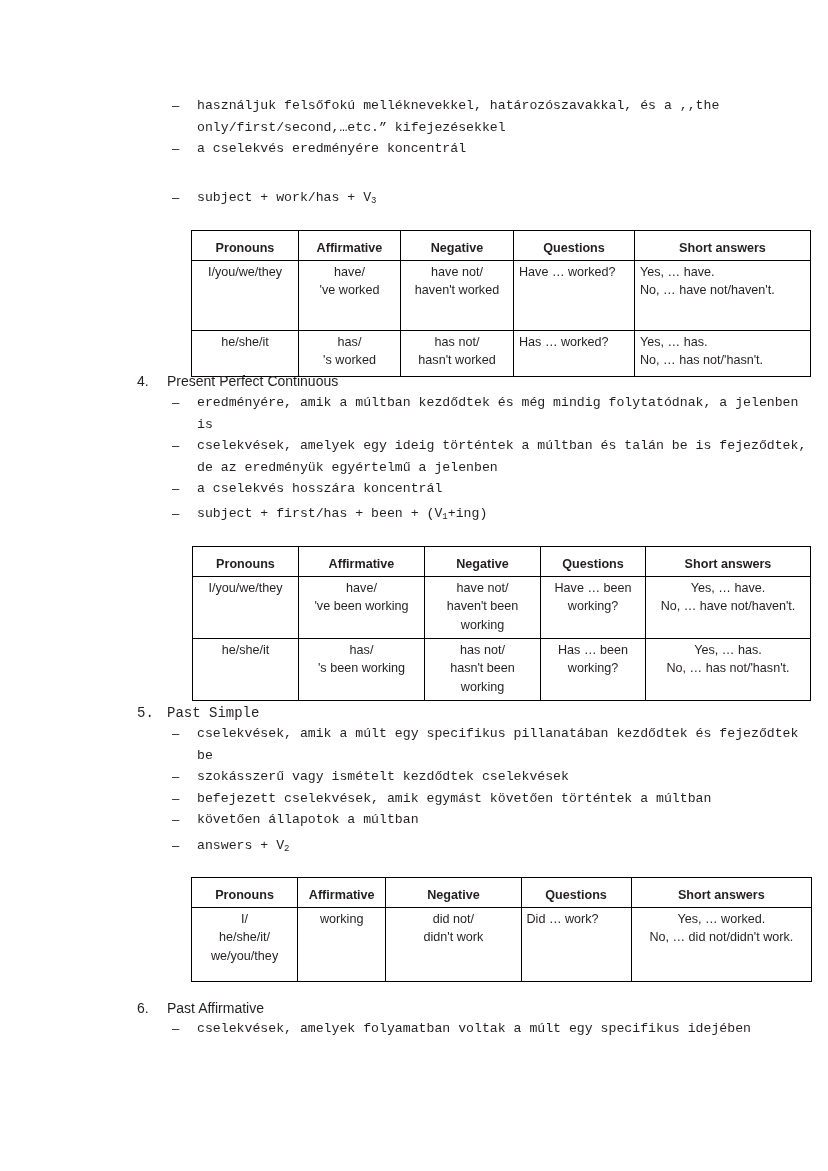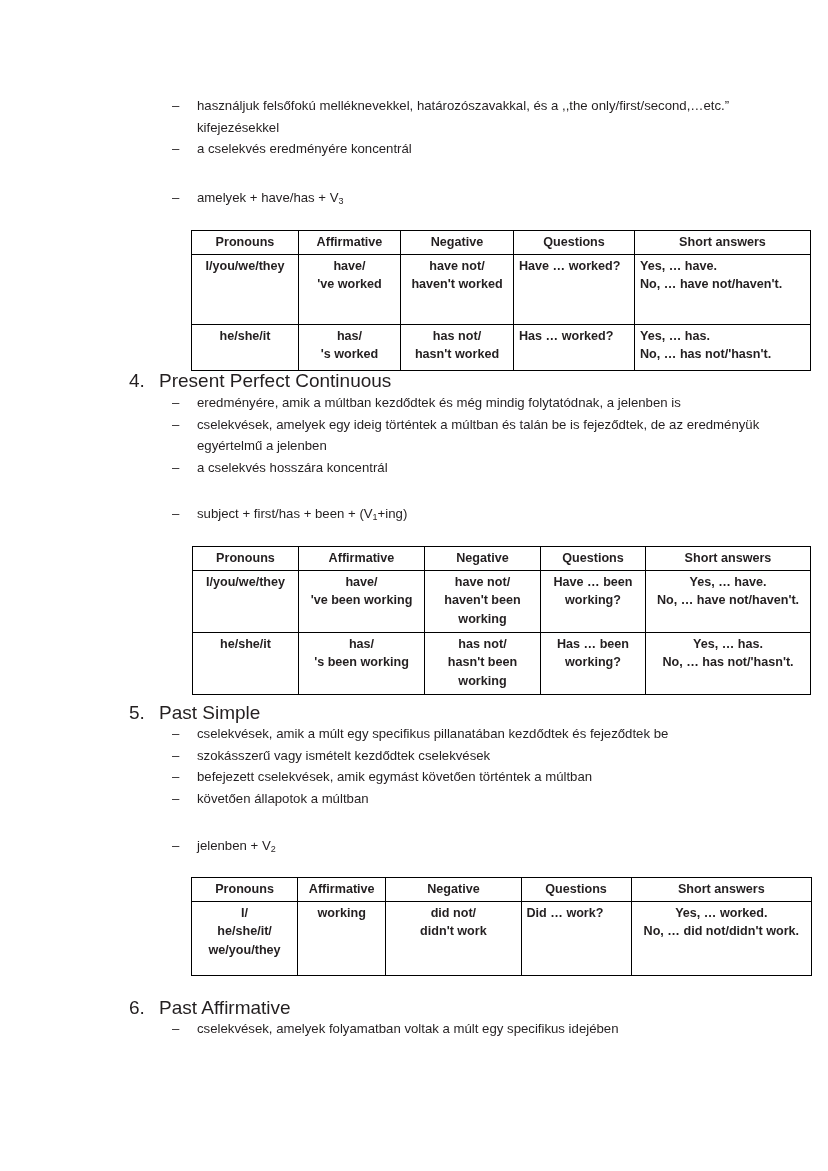--- a/index.html
+++ b/index.html
@@ -29,41 +29,42 @@
   }
   .bullet > .dash {
     position: absolute;
     left: 0;
     top: 0;
     font-size: 13.2px;
     line-height: 21.5px;
   }
   .bullet-text {
     display: block;
+    font-family: Liberation Mono, monospace;
   }
 
   
   .group-top {
     position: absolute;
     left: 172px;
     top: 95px;
     width: 640px;
   }
   .group-top .bullet + .bullet { margin-top: 0px; }
   .formula-line {
     position: absolute;
     left: 172px;
     width: 640px;
   }
 
   
   .section-heading {
     position: absolute;
-    left: 129px;
-    font-size: 19px;
+    left: 137px;
+    font-size: 14px;
     line-height: 20px;
     color: #231f20;
     white-space: nowrap;
   }
   .section-heading .num {
     display: inline-block;
     width: 30px;
   }
   .section-body {
     position: absolute;
@@ -83,27 +84,27 @@
     font-size: 12.6px;
     color: #231f20;
     table-layout: fixed;
   }
   table.grammar th,
   table.grammar td {
     border: 1.3px solid #000000;
     padding: 2px 5px;
     vertical-align: top;
     line-height: 18.5px;
-    font-weight: bold;
+    font-weight: normal;
   }
   table.grammar th {
     font-weight: bold;
     text-align: center;
     vertical-align: middle;
-    padding-top: 2px;
+    padding-top: 8px;
     padding-bottom: 2px;
   }
   td.c { text-align: center; }
   td.l { text-align: left; }
 
   .t1 { left: 191px; top: 230px; width: 619px; }
   .t2 { left: 192px; top: 546px; width: 618px; }
   .t3 { left: 191px; top: 877px; width: 621px; }
 </style>
 </head>
@@ -117,21 +118,21 @@
       <span class="bullet-text">használjuk felsőfokú melléknevekkel, határozószavakkal, és a ,,the only/first/second,…etc.” kifejezésekkel</span>
     </div>
     <div class="bullet" style="margin-top:0px;">
       <span class="dash">–</span>
       <span class="bullet-text">a cselekvés eredményére koncentrál</span>
     </div>
   </div>
 
   <div class="formula-line bullet" style="top:187px;">
     <span class="dash">–</span>
-    <span class="bullet-text"><span>amelyek + have/has + V</span><sub>3</sub></span>
+    <span class="bullet-text"><span>subject + work/has + V</span><sub>3</sub></span>
   </div>
 
   <table class="grammar t1">
     <colgroup>
       <col style="width:107px">
         <col style="width:102px">
         <col style="width:113px">
         <col style="width:121px">
         <col style="width:176px">
     </colgroup>
@@ -212,21 +213,21 @@
       <tr style="height:62px;">
         <td class="c">he/she/it</td>
         <td class="c">has/<br>'s been working</td>
         <td class="c">has not/<br>hasn't been<br>working</td>
         <td class="c">Has … been<br>working?</td>
         <td class="c">Yes, … has.<br>No, … has not/'hasn't.</td>
       </tr>
     </tbody>
   </table>
 
-  <div class="section-heading" style="top:703px;">
+  <div class="section-heading" style="top:703px;font-family:Liberation Mono, monospace;">
     <span class="num">5.</span><span>Past Simple</span>
   </div>
   <div class="section-body" style="top:723px;">
     <div class="bullet">
       <span class="dash">–</span>
       <span class="bullet-text">cselekvések, amik a múlt egy specifikus pillanatában kezdődtek és fejeződtek be</span>
     </div>
     <div class="bullet">
       <span class="dash">–</span>
       <span class="bullet-text">szokásszerű vagy ismételt kezdődtek cselekvések</span>
@@ -235,21 +236,21 @@
       <span class="dash">–</span>
       <span class="bullet-text">befejezett cselekvések, amik egymást követően történtek a múltban</span>
     </div>
     <div class="bullet">
       <span class="dash">–</span>
       <span class="bullet-text">követően állapotok a múltban</span>
     </div>
   </div>
   <div class="formula-line bullet" style="top:835px;">
     <span class="dash">–</span>
-    <span class="bullet-text"><span>jelenben + V</span><sub>2</sub></span>
+    <span class="bullet-text"><span>answers + V</span><sub>2</sub></span>
   </div>
 
   <table class="grammar t3">
     <colgroup>
       <col style="width:106px">
         <col style="width:88px">
         <col style="width:135px">
         <col style="width:110px">
         <col style="width:180px">
     </colgroup>

